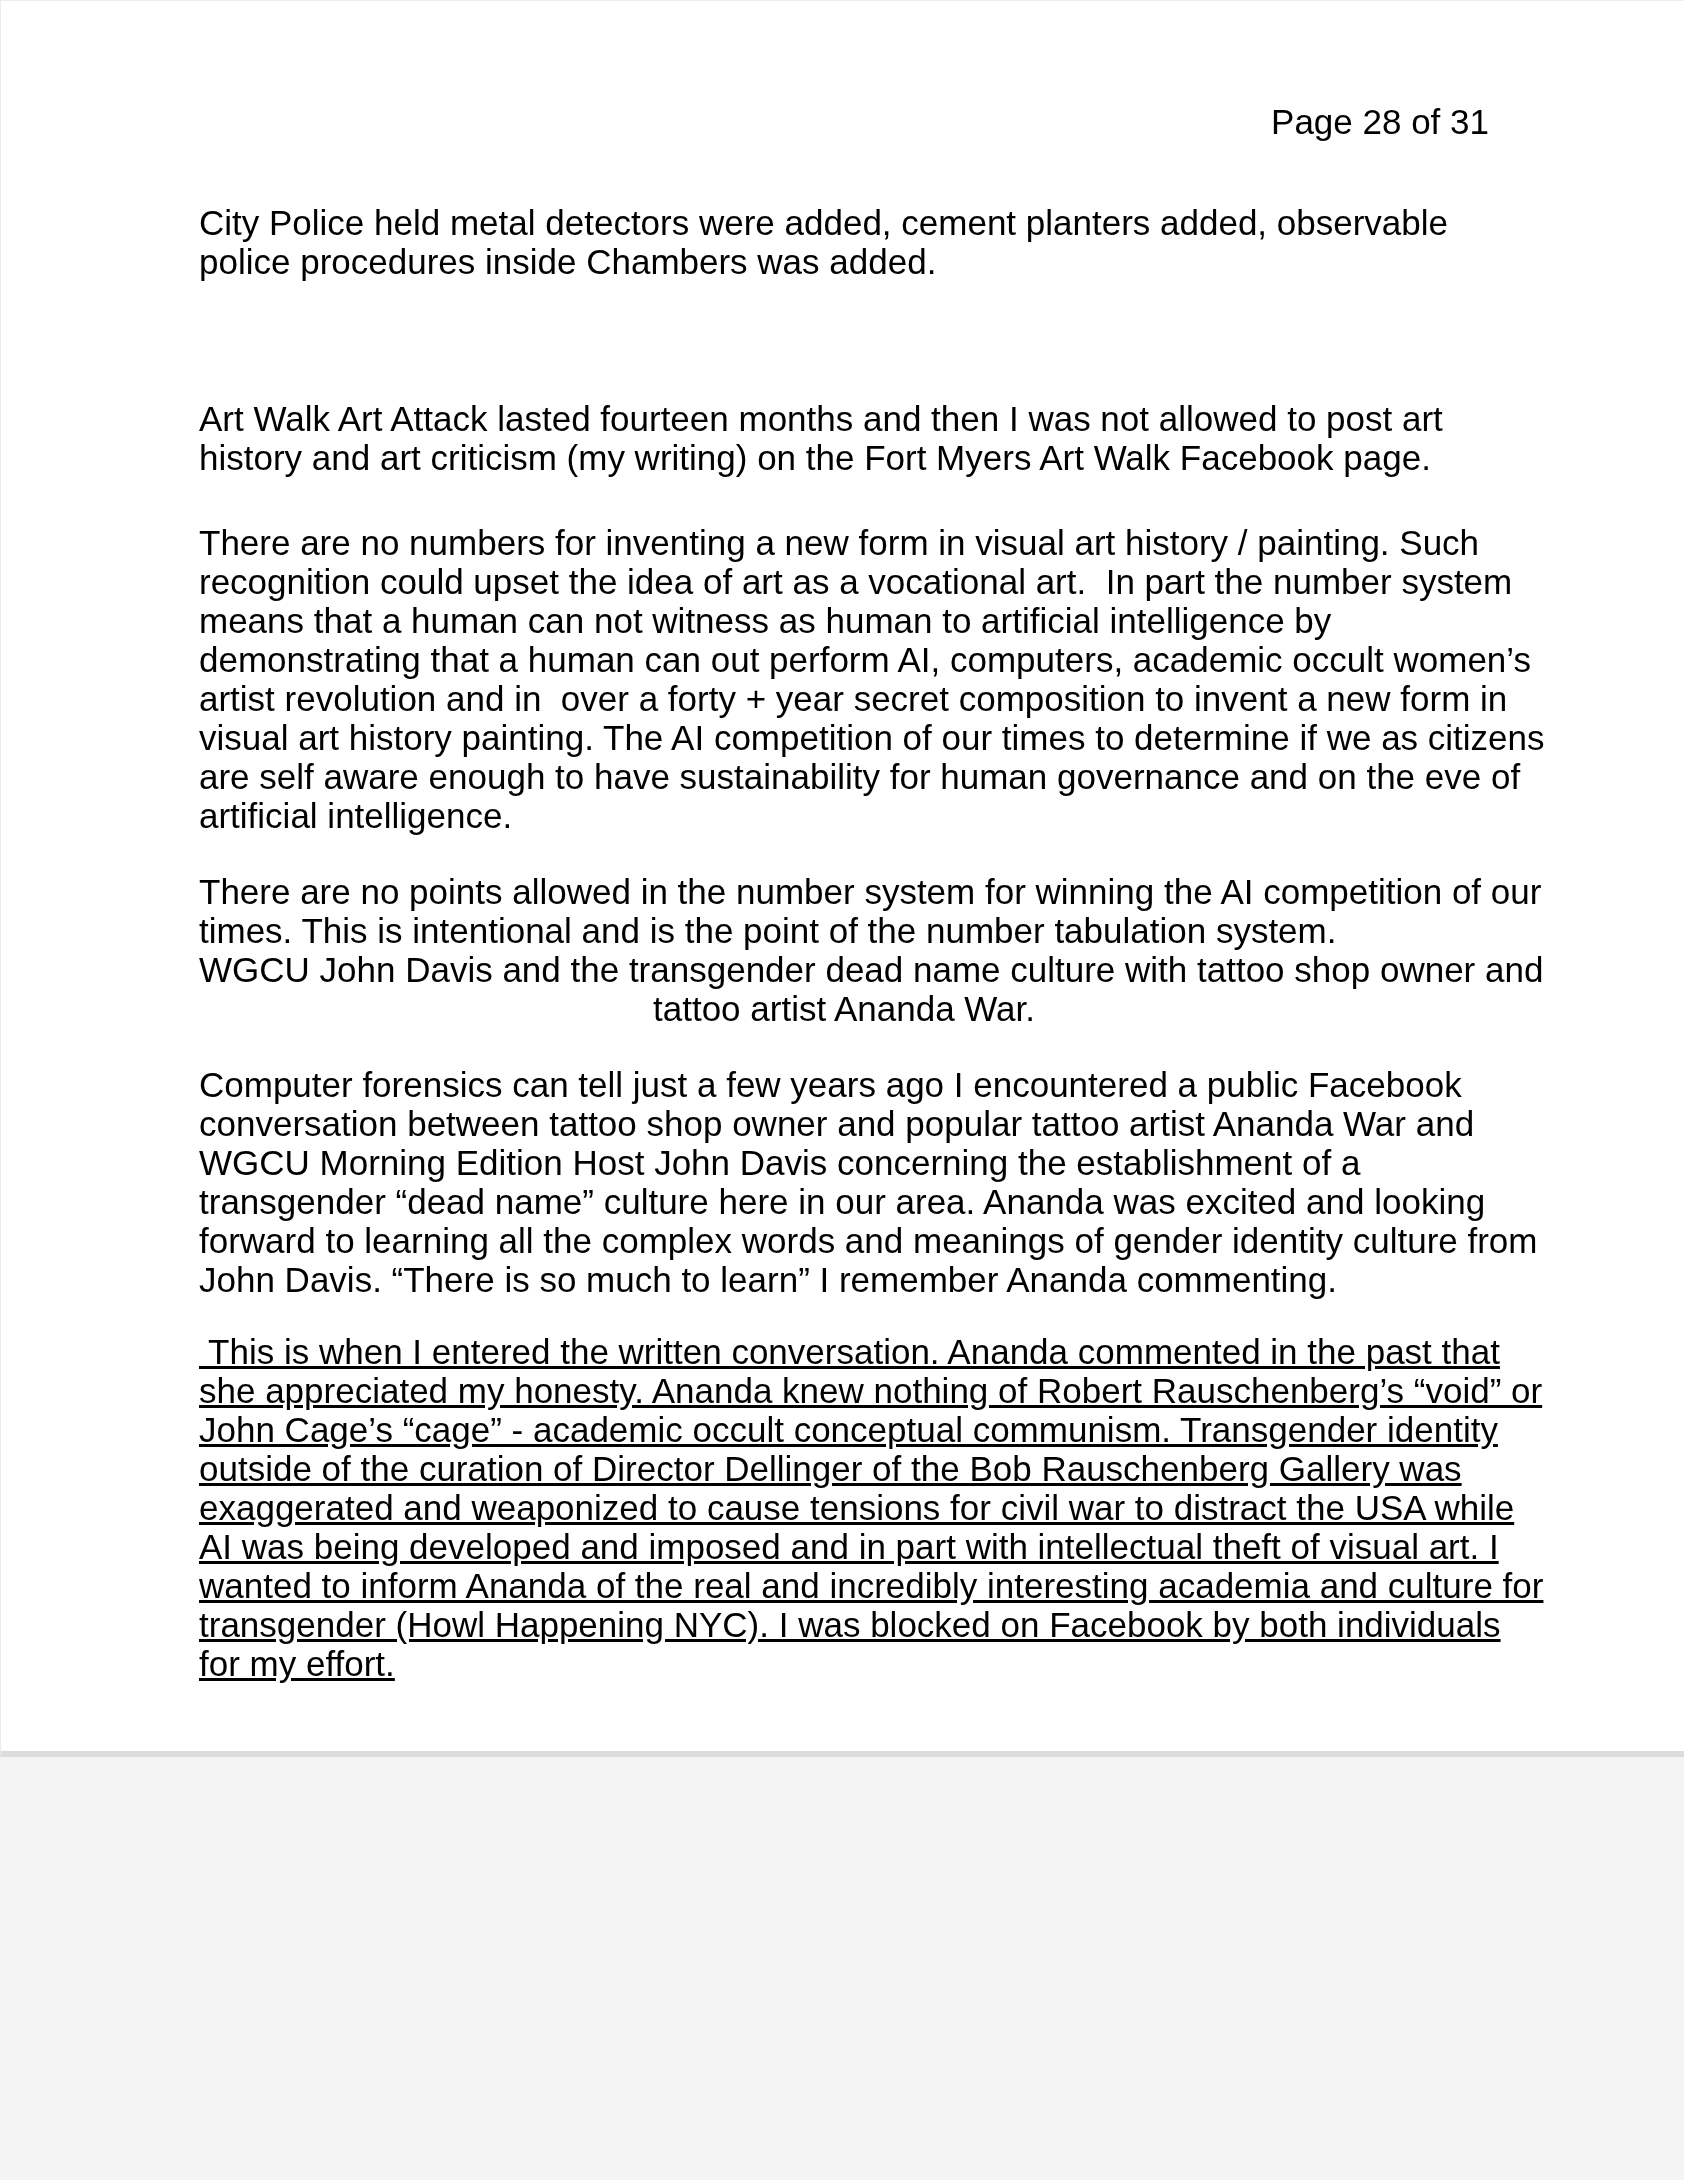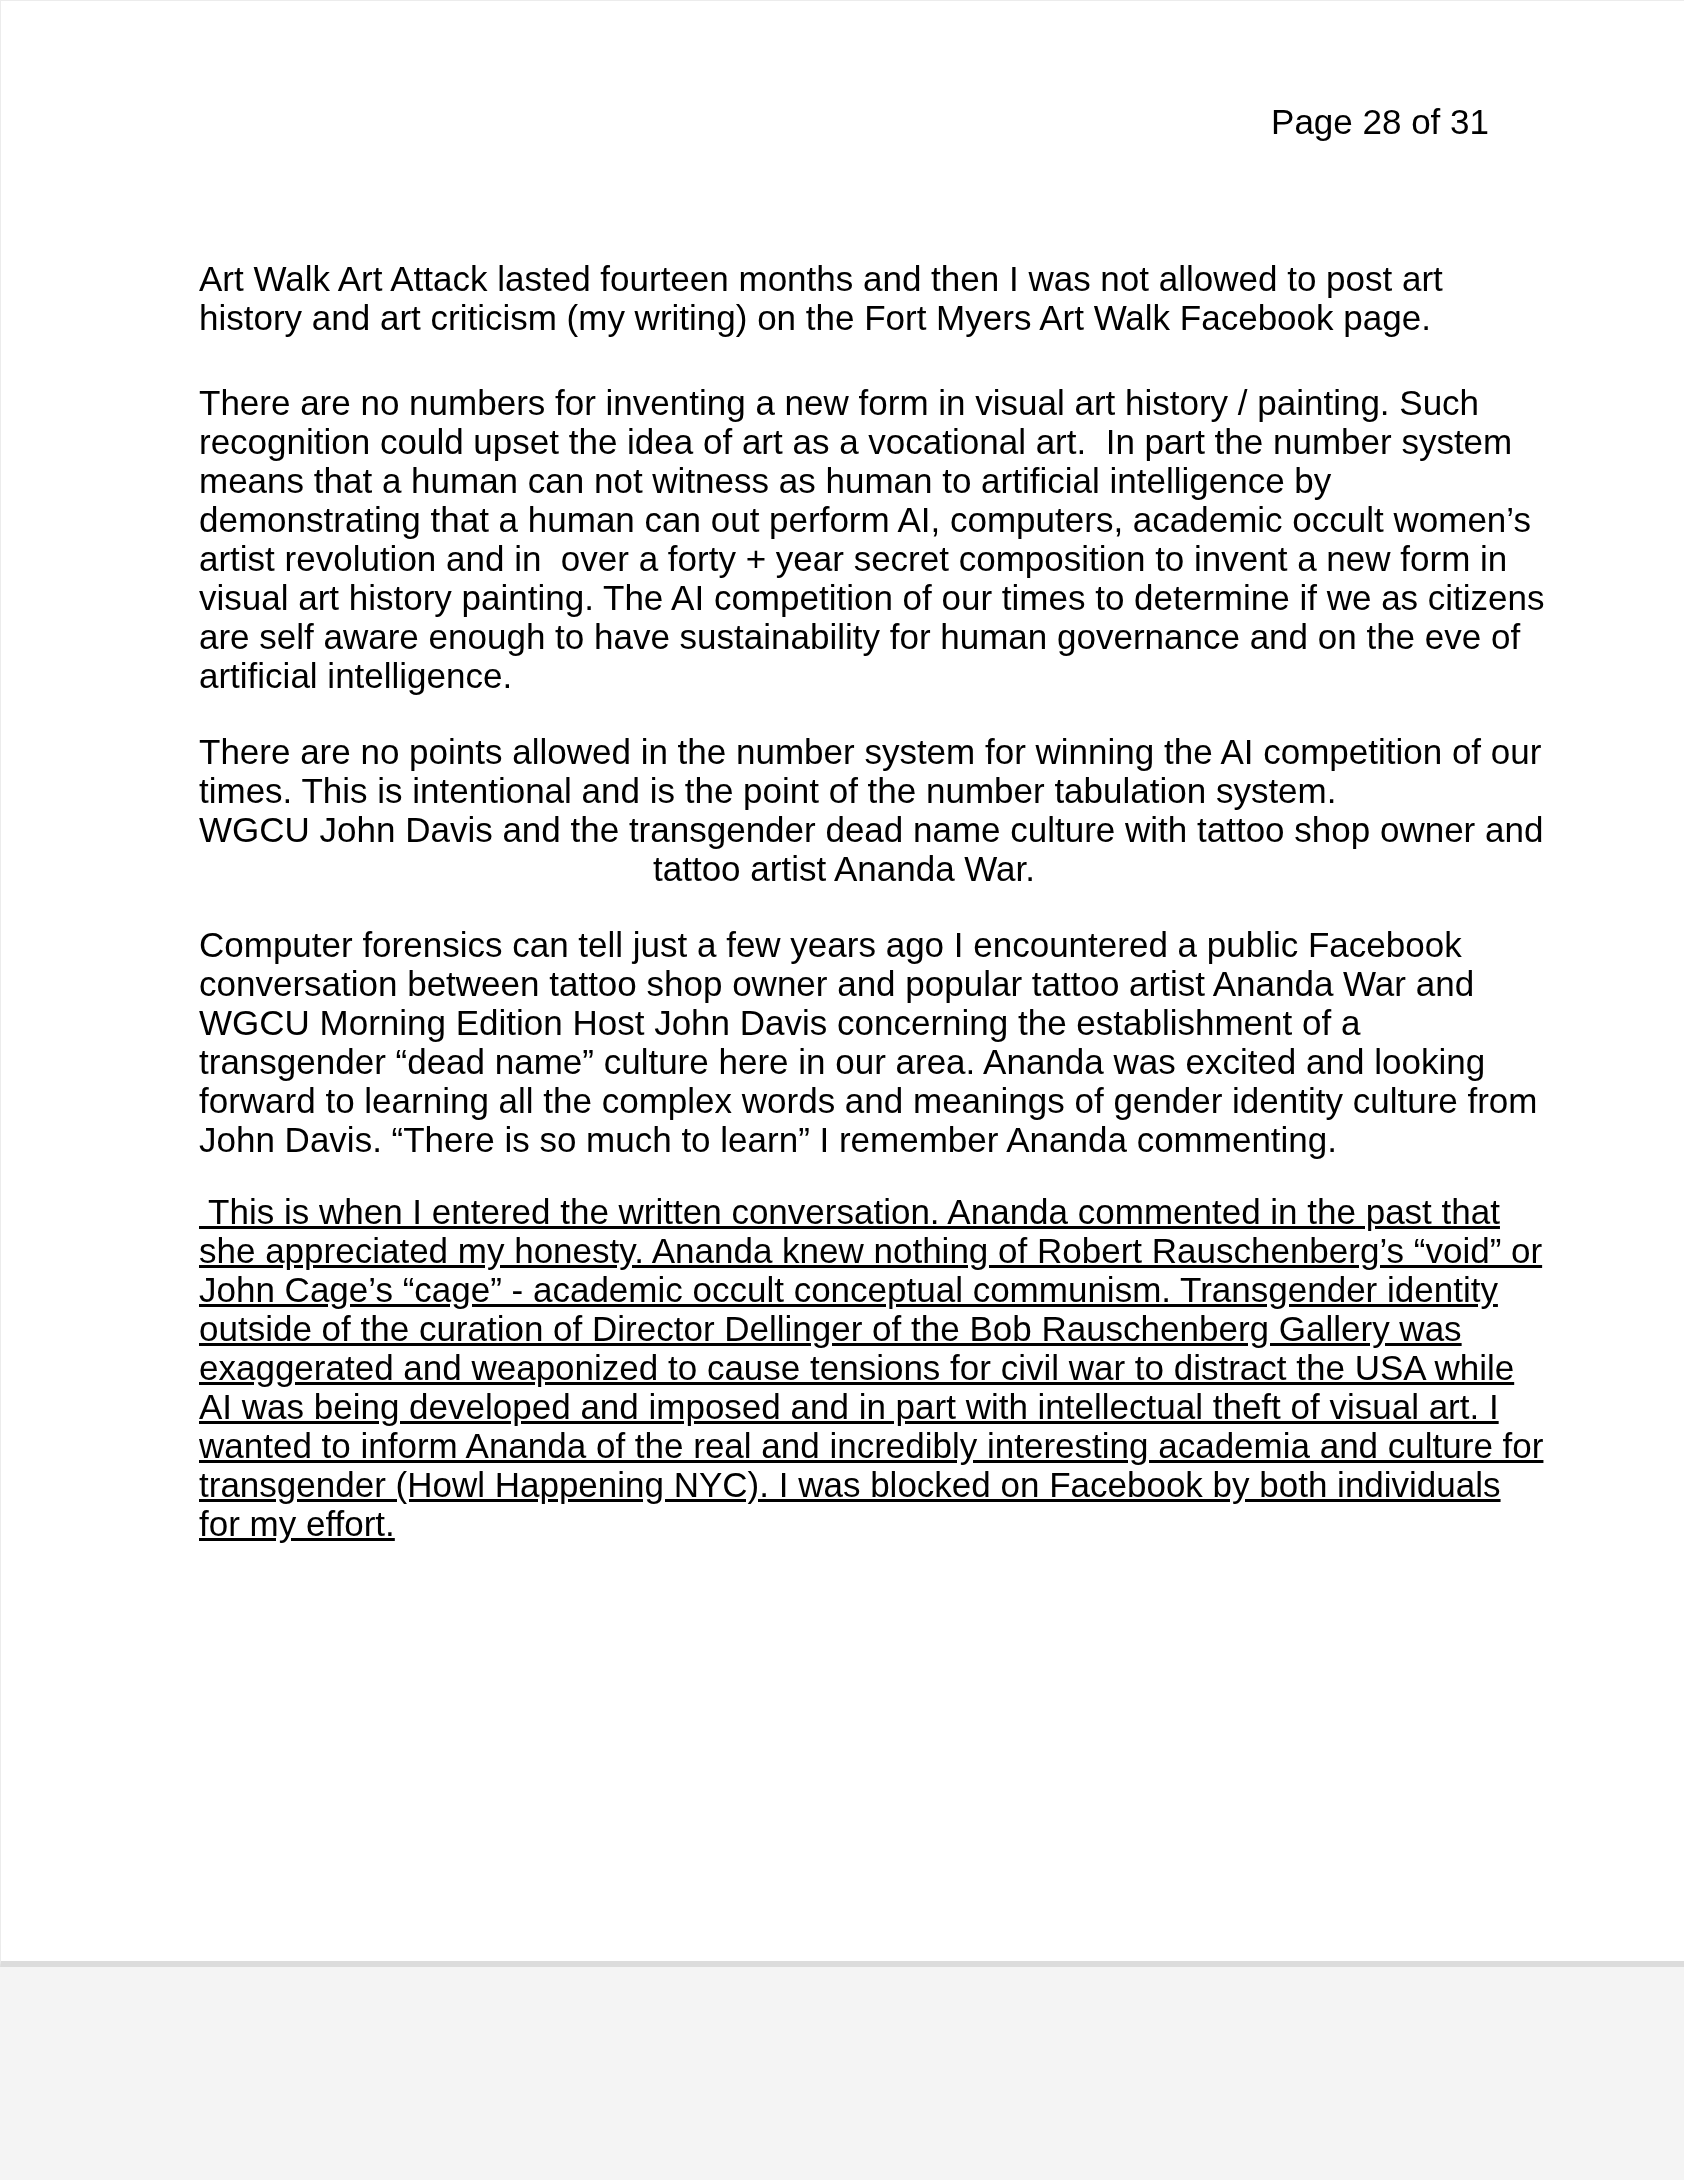--- a/index.html
+++ b/index.html
@@ -3,21 +3,21 @@
 <meta charset="utf-8">
 <style>
   html, body {
     margin: 0;
     padding: 0;
     background: #f4f4f4;
   }
   .sheet {
     position: relative;
     width: 1685px;
-    height: 1967px;
+    height: 1757px;
     box-sizing: border-box;
     background: #ffffff;
     border-top: 1.7px solid #ececec;
     border-left: 1.7px solid #ececec;
     border-right: 1.7px solid #e2e2e2;
     border-bottom: 6px solid #dcdcdc;
     padding: 101px 195px 0 198px;
     font-family: "Liberation Sans", "DejaVu Sans", sans-serif;
     font-size: 35px;
     line-height: 39px;
@@ -43,20 +43,22 @@
   .m-para5   { margin-top: 37px;  }
   .m-para6   { margin-top: 33px; text-decoration: underline;  }
 </style>
 </head>
 <body>
 
 <div class="sheet">
 
   <div class="txt right">Page 28 of 31</div>
 
+  <div class="txt m-para1">City Police held metal detectors were added, cement planters added, observable
+police procedures inside Chambers was added.</div>
 
   <div class="txt m-para2">Art Walk Art Attack lasted fourteen months and then I was not allowed to post art
 history and art criticism (my writing) on the Fort Myers Art Walk Facebook page.</div>
 
   <div class="txt m-para3">There are no numbers for inventing a new form in visual art history / painting. Such
 recognition could upset the idea of art as a vocational art.  In part the number system
 means that a human can not witness as human to artificial intelligence by
 demonstrating that a human can out perform AI, computers, academic occult women’s
 artist revolution and in  over a forty + year secret composition to invent a new form in
 visual art history painting. The AI competition of our times to determine if we as citizens

